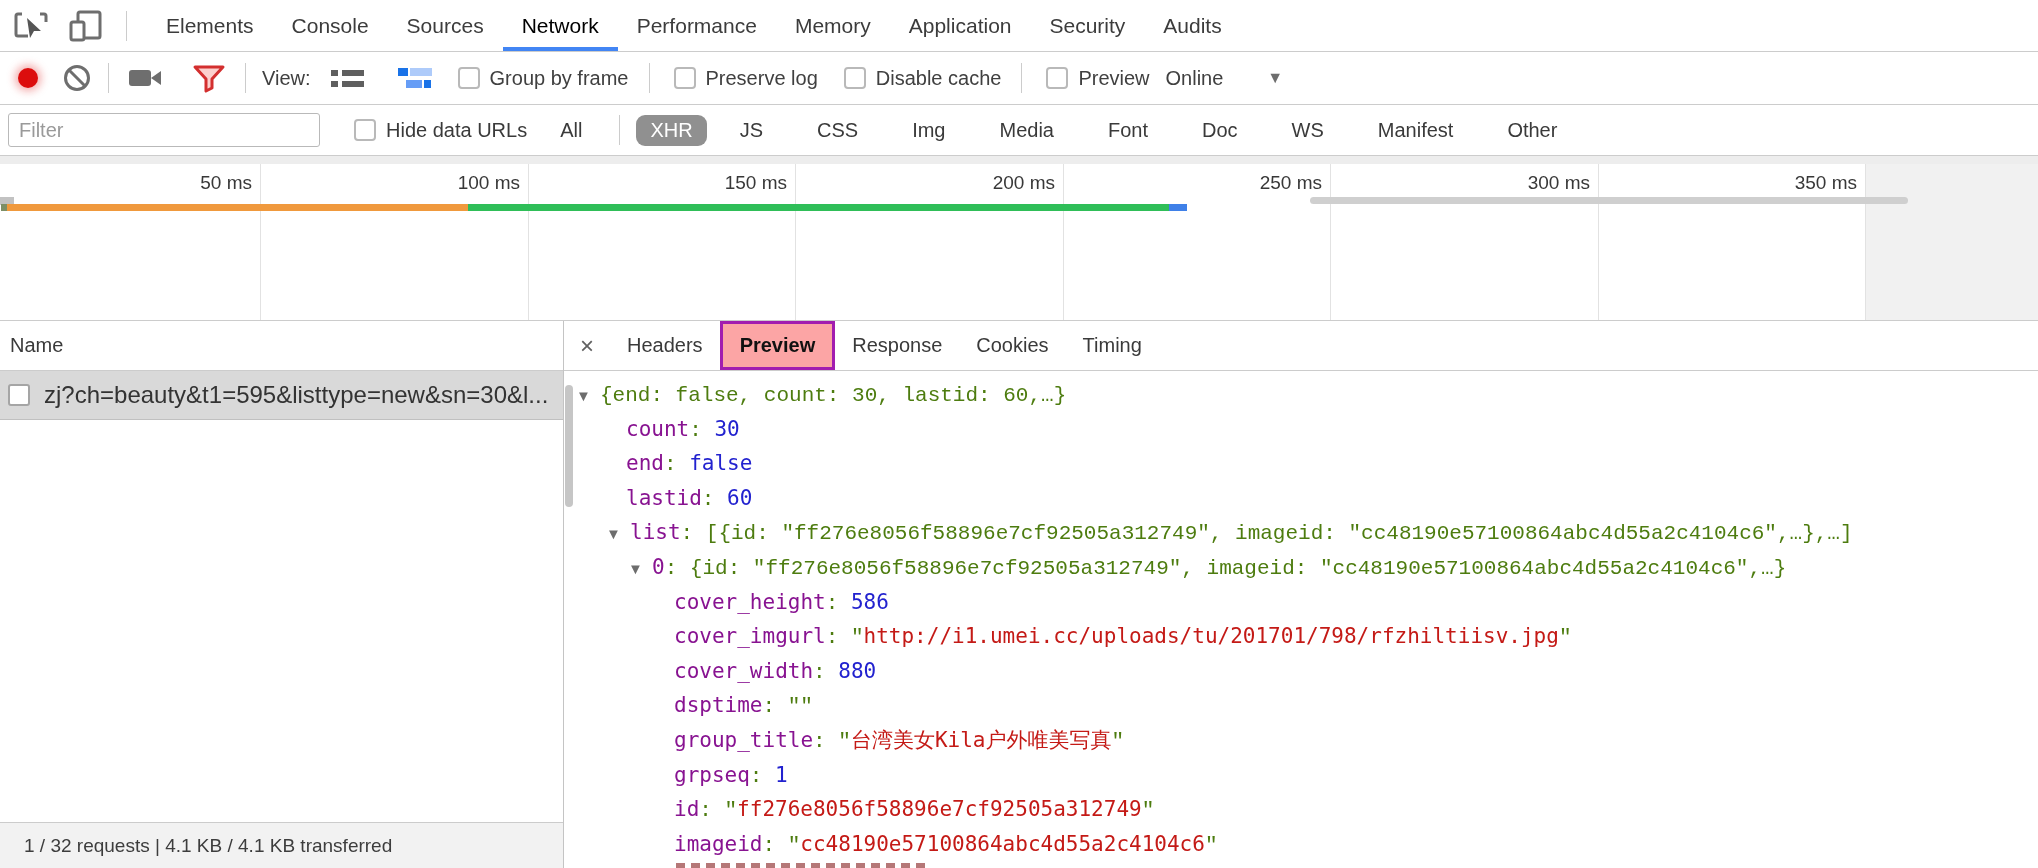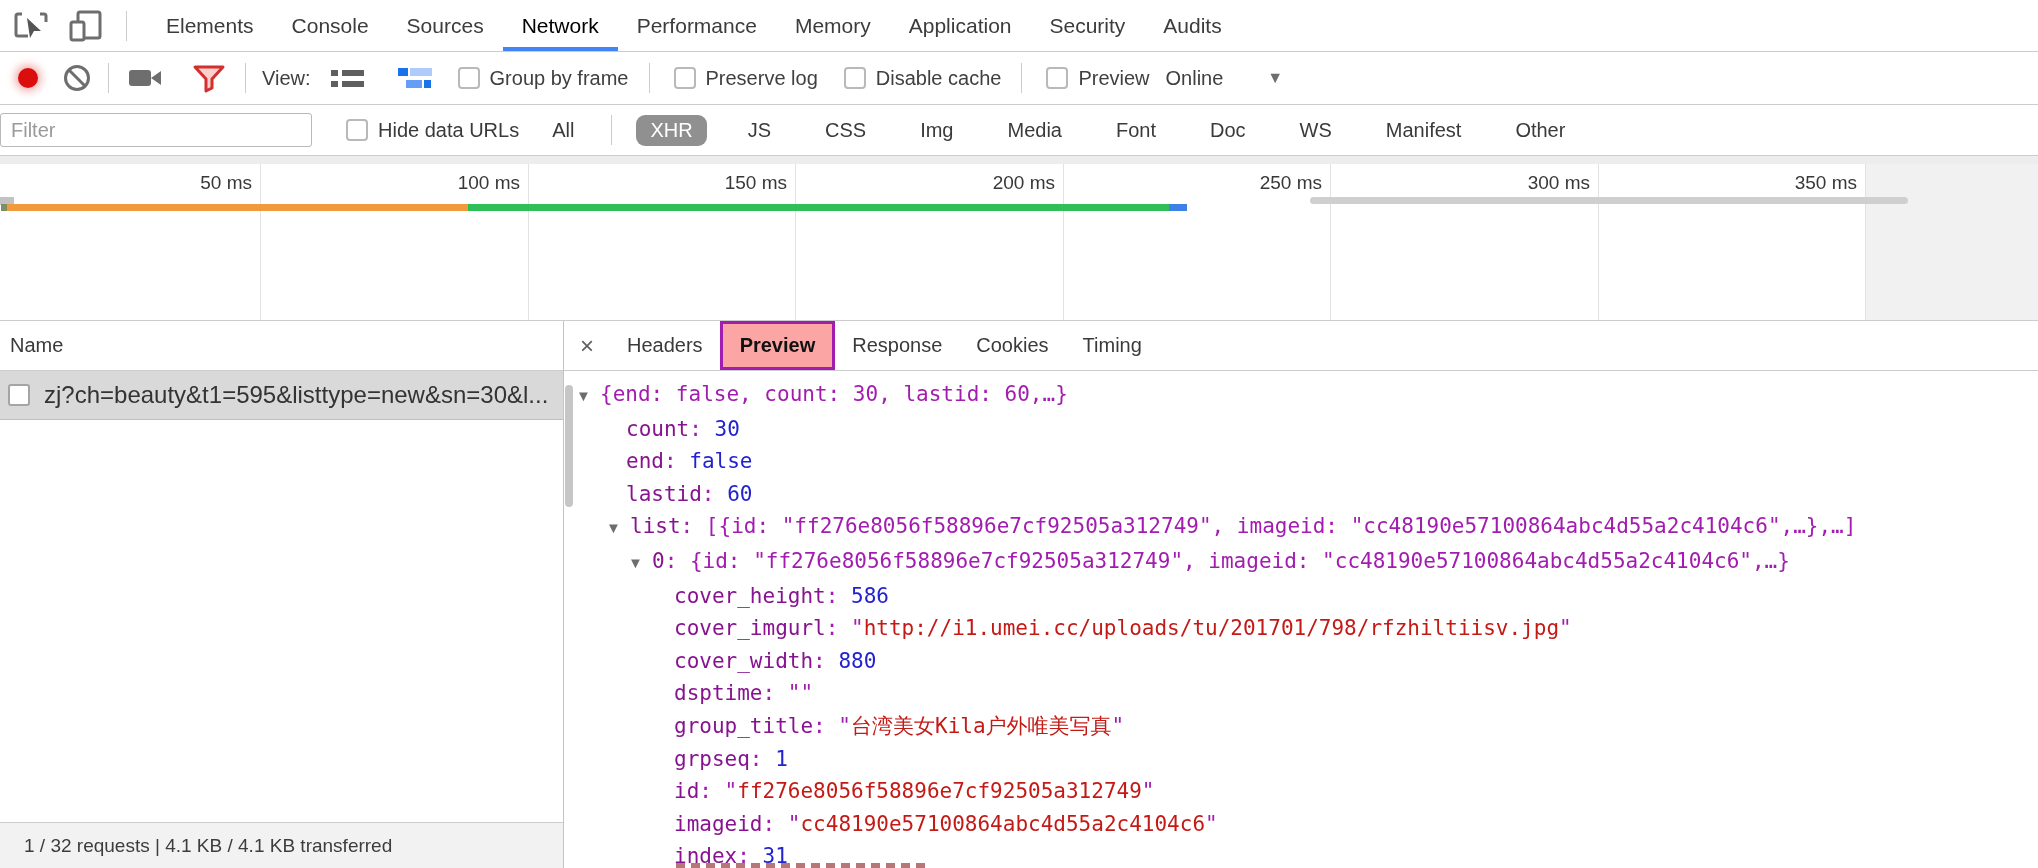--- a/index.html
+++ b/index.html
@@ -25,28 +25,28 @@
   .chk { width:22px; height:22px; border:2px solid #b9b9b9; border-radius:4px; background:#fff; margin:0 10px 0 26px; flex:0 0 auto; }
   .caret { color:#6e6e6e; font-size:16px; margin-left:44px; }
   .icon-list { display:flex; flex-direction:column; gap:5px; margin-left:20px; }
   .icon-list .r { display:flex; gap:4px; }
   .icon-list i { display:block; height:6px; background:#5f5f5f; }
   .icon-wf { display:flex; flex-direction:column; gap:4px; margin-left:34px; }
   .icon-wf .r { display:flex; gap:2px; }
   .icon-wf i { display:block; height:8px; }
 
   
-  .filterbar { height:51px; border-bottom:1px solid #ccc; padding-left:0; font-size:20px; color:#3a3a3a; }
+  .filterbar { height:51px; border-bottom:1px solid #ccc; padding-left:8px; font-size:20px; color:#3a3a3a; }
   .filter-input { width:312px; height:34px; border:1px solid #b9b9b9; border-radius:3px; padding:0 10px; font:20px "Liberation Sans",sans-serif; color:#333; outline:none; }
   .filter-input::placeholder { color:#9a9a9a; }
   .fchk { margin-left:34px; }
   .flabel { margin-right:6px; }
   .ftypes { display:flex; align-items:center; }
   .ftype { margin:0 27px; color:#3a3a3a; cursor:default; }
-  .ftype.selected { background:#909090; color:#fff; padding:4px 14px; border-radius:9px; margin:0 14px; }
+  .ftype.selected { background:#909090; color:#fff; padding:4px 14px; border-radius:9px; margin:0 6px; }
 
   
   .overview { position:relative; height:165px; border-bottom:1px solid #ccc; background:#fff; overflow:hidden; }
   .ov-top { position:absolute; top:0; left:0; right:0; height:8px; background:#ededed; }
   .ov-shade { position:absolute; top:8px; bottom:0; right:0; background:#f1f1f1; }
   .gridline { position:absolute; top:8px; bottom:0; width:1px; background:#e2e2e2; }
   .ticklabel { position:absolute; top:16px; width:150px; text-align:right; font-size:19px; color:#383838; }
   .seg { position:absolute; }
 
   
@@ -64,21 +64,21 @@
   .dtab { display:flex; align-items:center; height:100%; padding:0 17px; cursor:default; }
   .dtab.selected { border:3px solid #a21caf; color:#111; background:#fca5a5;font-weight:bold; }
 
   .pcontent { position:absolute; top:50px; bottom:0; left:0; right:0; overflow:hidden;
     font-family:"DejaVu Sans Mono", monospace; font-size:21px; line-height:32.6px; padding-top:7px; }
   .tline { white-space:pre; }
   .arr { display:inline-block; width:24px; color:#6d6d6d; font-size:15px; font-family:"Liberation Sans",sans-serif; }
   .pk { color:#881391; }
   .pn { color:#2222cf; }
   .ps { color:#c41a16; }
-  .pp { color:#a21caf; }
+  .pp { color:#4d7c0f;font-family:Liberation Mono, monospace; }
   .scroll-thumb { position:absolute; left:1px; top:14px; width:8px; height:122px; background:#c6c6c6; border-radius:4px; }
   .sliver { position:absolute; bottom:0; left:112px; width:250px; height:5px; opacity:.75;
     background:repeating-linear-gradient(90deg,#9c4a4a 0 9px, transparent 9px 15px); }
 </style>
 </head>
 <body>
 
 <div class="app">
 
   <div class="tabbar row">

